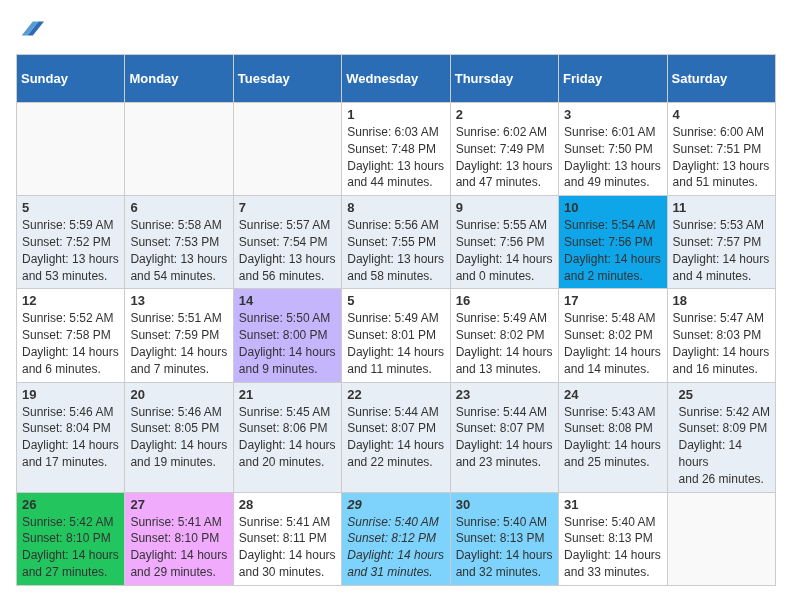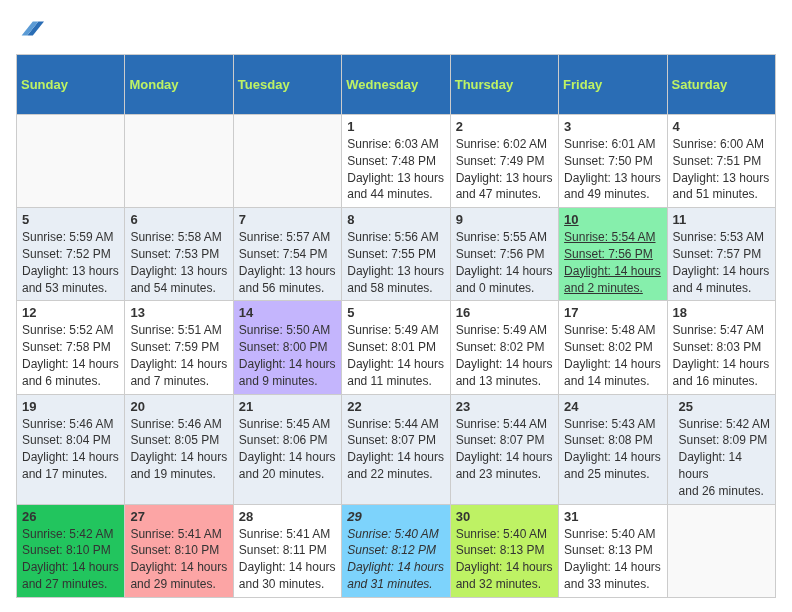--- a/index.html
+++ b/index.html
@@ -44,24 +44,24 @@
       font-size: 16px;
       color: #555;
     }
     .calendar-table {
       width: 100%;
       border-collapse: collapse;
       table-layout: fixed;
     }
     .calendar-table th {
       background-color: #2a6db5;
-      color: #bef264;
+      color: #ffffff;
       font-size: 13px;
       font-weight: bold;
-      padding: 22px 4px;
+      padding: 16px 4px;
       text-align: left;
       border: 1px solid #ccc;
     }
     .calendar-table td {
       border: 1px solid #ccc;
       vertical-align: top;
       padding: 4px 5px;
       height: 90px;
       font-size: 11px;
       color: #333;
@@ -157,21 +157,21 @@
           <div class="day-info">Sunrise: 5:57 AM<br>Sunset: 7:54 PM<br>Daylight: 13 hours<br>and 56 minutes.</div>
         </td>
         <td style="background: rgb(232, 238, 245);">
           <span class="day-number">8</span>
           <div class="day-info">Sunrise: 5:56 AM<br>Sunset: 7:55 PM<br>Daylight: 13 hours<br>and 58 minutes.</div>
         </td>
         <td style="background: rgb(232, 238, 245);">
           <span class="day-number">9</span>
           <div class="day-info">Sunrise: 5:55 AM<br>Sunset: 7:56 PM<br>Daylight: 14 hours<br>and 0 minutes.</div>
         </td>
-        <td style="background: #86efac; text-decoration: underline;">
+        <td style="background: #0ea5e9;">
           <span class="day-number">10</span>
           <div class="day-info">Sunrise: 5:54 AM<br>Sunset: 7:56 PM<br>Daylight: 14 hours<br>and 2 minutes.</div>
         </td>
         <td style="background: rgb(232, 238, 245);">
           <span class="day-number">11</span>
           <div class="day-info">Sunrise: 5:53 AM<br>Sunset: 7:57 PM<br>Daylight: 14 hours<br>and 4 minutes.</div>
         </td>
       </tr>
       <tr>
         <td style="background: rgb(255, 255, 255);">
@@ -231,33 +231,33 @@
         <td style="background: rgb(232, 238, 245); padding-left: 11px;">
           <span class="day-number">25</span>
           <div class="day-info">Sunrise: 5:42 AM<br>Sunset: 8:09 PM<br>Daylight: 14 hours<br>and 26 minutes.</div>
         </td>
       </tr>
       <tr>
         <td style="background: #22c55e;">
           <span class="day-number">26</span>
           <div class="day-info">Sunrise: 5:42 AM<br>Sunset: 8:10 PM<br>Daylight: 14 hours<br>and 27 minutes.</div>
         </td>
-        <td style="background: #fca5a5;">
+        <td style="background: #f0abfc;">
           <span class="day-number">27</span>
           <div class="day-info">Sunrise: 5:41 AM<br>Sunset: 8:10 PM<br>Daylight: 14 hours<br>and 29 minutes.</div>
         </td>
         <td style="background: rgb(255, 255, 255);">
           <span class="day-number">28</span>
           <div class="day-info">Sunrise: 5:41 AM<br>Sunset: 8:11 PM<br>Daylight: 14 hours<br>and 30 minutes.</div>
         </td>
         <td style="background: #7dd3fc; font-style: italic;">
           <span class="day-number">29</span>
           <div class="day-info">Sunrise: 5:40 AM<br>Sunset: 8:12 PM<br>Daylight: 14 hours<br>and 31 minutes.</div>
         </td>
-        <td style="background: #bef264;">
+        <td style="background: #7dd3fc;">
           <span class="day-number">30</span>
           <div class="day-info">Sunrise: 5:40 AM<br>Sunset: 8:13 PM<br>Daylight: 14 hours<br>and 32 minutes.</div>
         </td>
         <td style="background: rgb(255, 255, 255);">
           <span class="day-number">31</span>
           <div class="day-info">Sunrise: 5:40 AM<br>Sunset: 8:13 PM<br>Daylight: 14 hours<br>and 33 minutes.</div>
         </td>
         <td class="empty-cell" style="background: rgb(245, 245, 245);"></td>
       </tr>
     </tbody>

